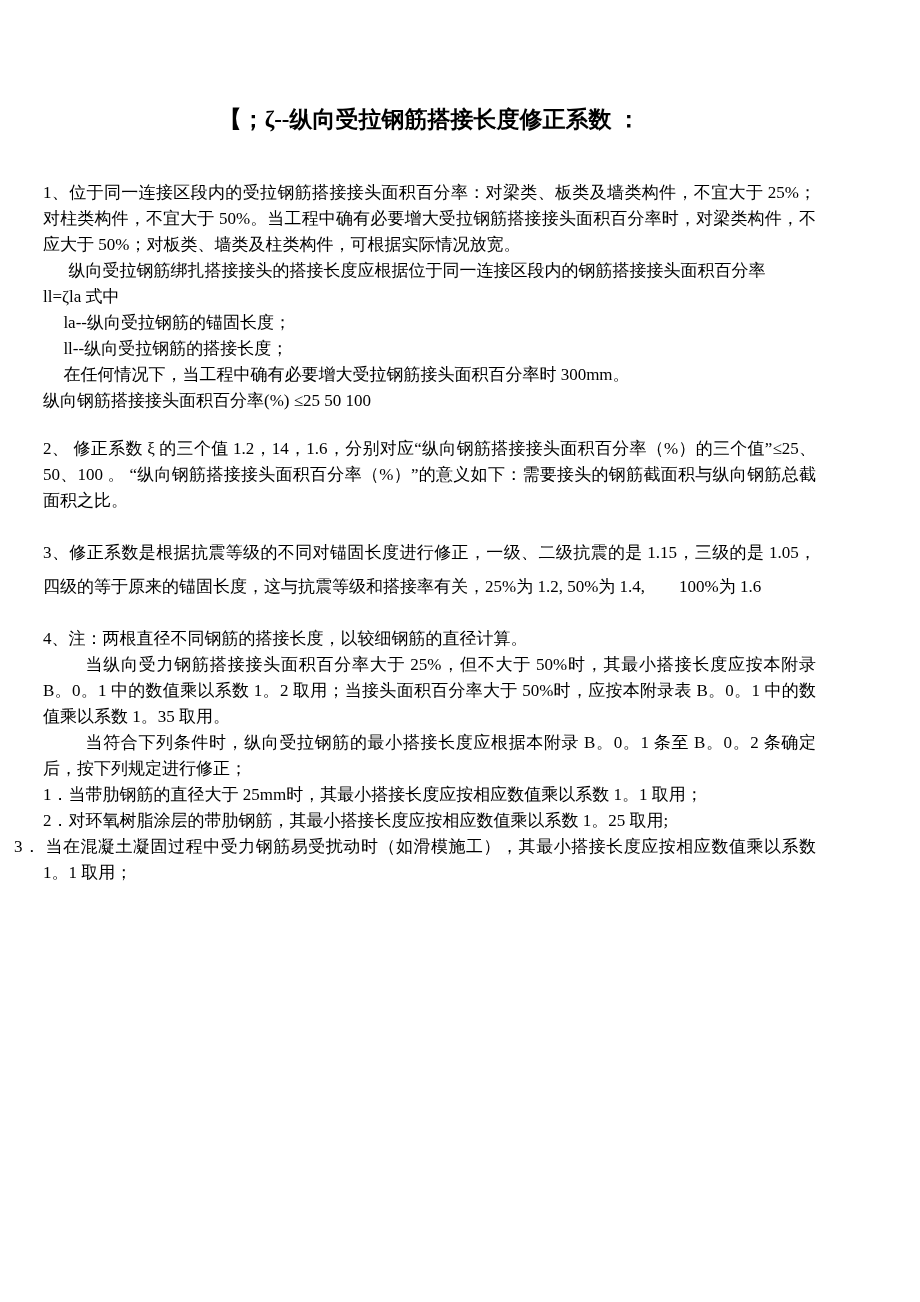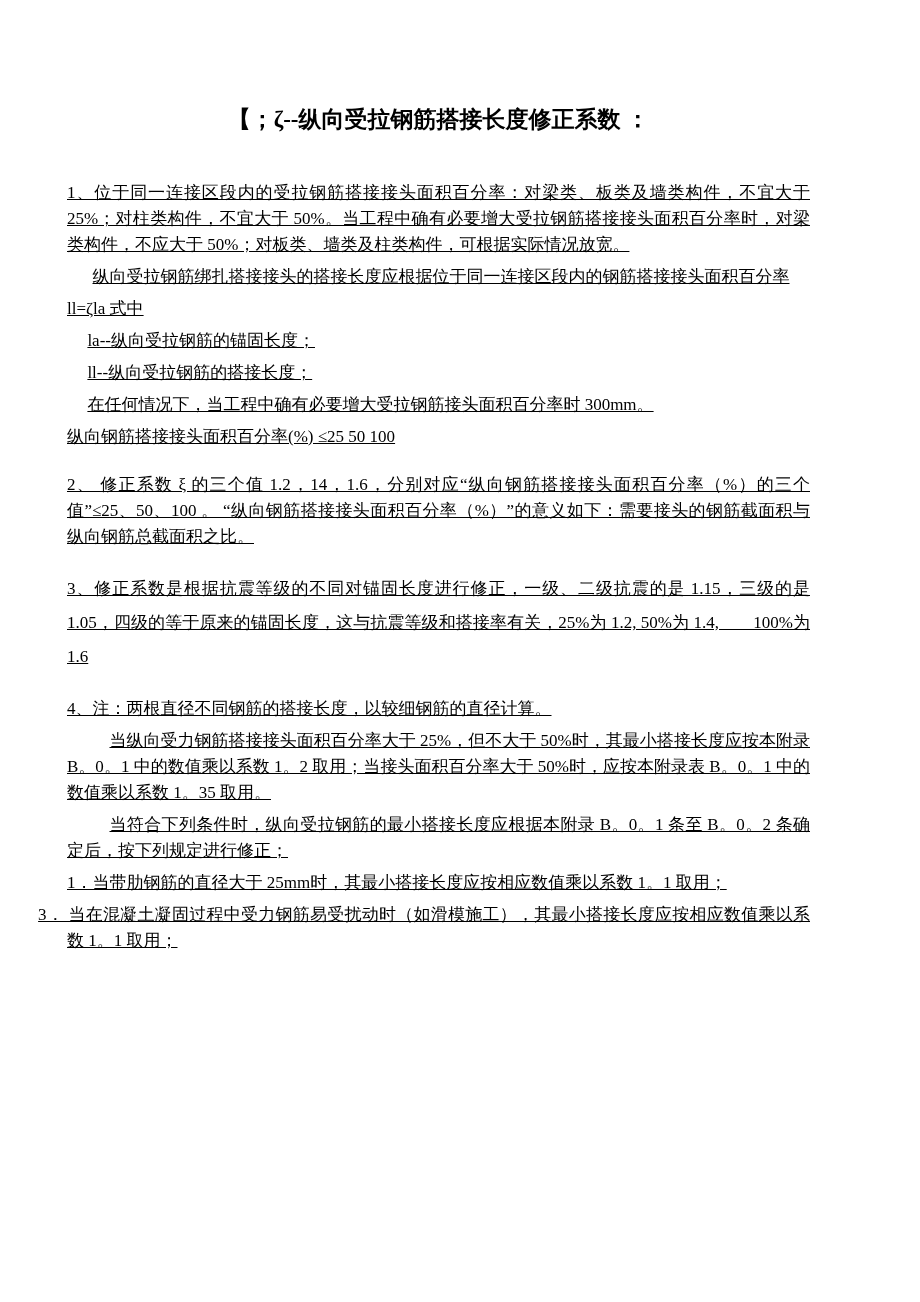--- a/index.html
+++ b/index.html
@@ -6,36 +6,36 @@
     margin: 0;
     padding: 0;
     background: #ffffff;
   }
   .page {
     width: 920px;
     min-height: 1302px;
     box-sizing: border-box;
     background: #ffffff;
     color: #000000;
-    padding: 104px 104px 60px 61px;
+    padding: 104px 104px 60px 43px;
     font-family: "Liberation Serif", "DejaVu Serif", serif;
     font-size: 17px;
     line-height: 26px;
     text-align: justify;
   }
   .doc-title {
     font-size: 23px;
     font-weight: bold;
     text-align: center;
     line-height: 32px;
     margin: 0 0 44px 0;
   }
   .section { margin: 0; }
   .section + .section { margin-top: 22px; }
-  p.para { margin: 6px; padding: 0; text-decoration: underline; }
+  p.para { margin: 0; padding: 0; }
 
   
   .ind-15 { text-indent: 1.5em; }
   .ind-12 { text-indent: 1.2em; }
   .ind-25 { text-indent: 2.5em; }
 
   
   .loose { line-height: 34px; }
 
   
@@ -66,16 +66,17 @@
 
   <div class="section loose">
     <p class="para">3、修正系数是根据抗震等级的不同对锚固长度进行修正，一级、二级抗震的是 1.15，三级的是 1.05，四级的等于原来的锚固长度，这与抗震等级和搭接率有关，25%为 1.2, 50%为 1.4,　　100%为 1.6</p>
   </div>
 
   <div class="section">
     <p class="para">4、注：两根直径不同钢筋的搭接长度，以较细钢筋的直径计算。</p>
     <p class="para ind-25">当纵向受力钢筋搭接接头面积百分率大于 25%，但不大于 50%时，其最小搭接长度应按本附录 B。0。1 中的数值乘以系数 1。2 取用；当接头面积百分率大于 50%时，应按本附录表 B。0。1 中的数值乘以系数 1。35 取用。</p>
     <p class="para ind-25">当符合下列条件时，纵向受拉钢筋的最小搭接长度应根据本附录 B。0。1 条至 B。0。2 条确定后，按下列规定进行修正；</p>
     <p class="para li-a">1．当带肋钢筋的直径大于 25mm时，其最小搭接长度应按相应数值乘以系数 1。1 取用；</p>
+    <p class="para li-a">2．对环氧树脂涂层的带肋钢筋，其最小搭接长度应按相应数值乘以系数 1。25 取用;</p>
     <p class="para li-b">3． 当在混凝土凝固过程中受力钢筋易受扰动时（如滑模施工），其最小搭接长度应按相应数值乘以系数 1。1 取用；</p>
   </div>
 
 </div>
 
 </body></html>

